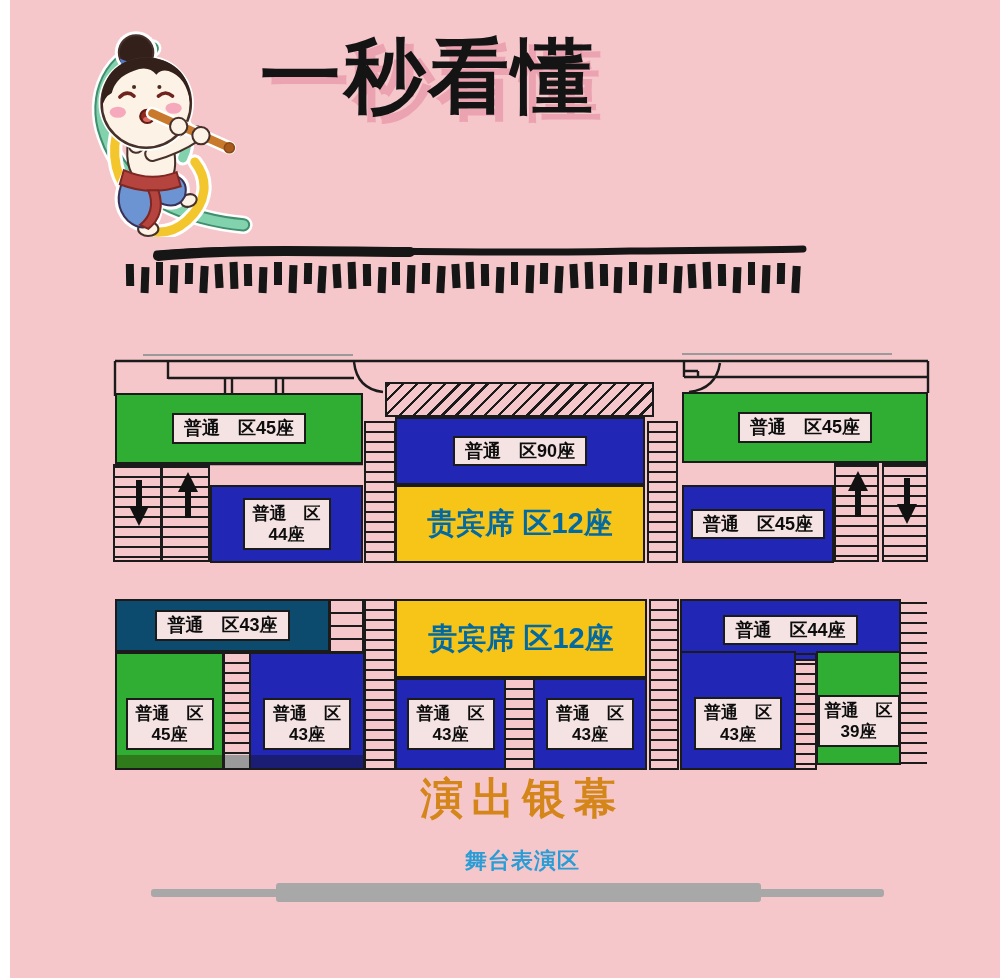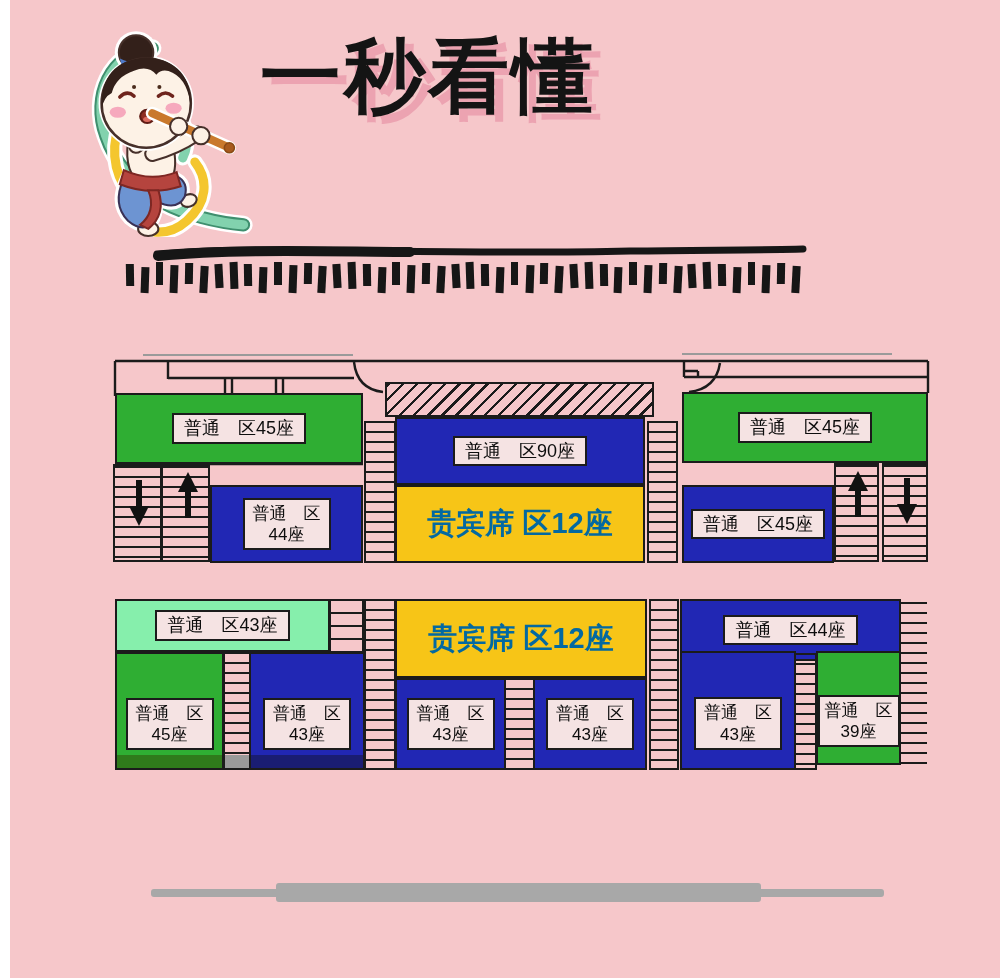--- a/index.html
+++ b/index.html
@@ -9,21 +9,21 @@
   .title{position:absolute;left:250px;top:36px;color:#141414;font-weight:900;
          text-shadow:9px 7px 0 #eca3b1;line-height:1.0;}
   .title .t1{font-size:81px;letter-spacing:3px;}
   .title .t2{font-size:80px;letter-spacing:2px;margin-top:14px;}
   .divider-svg{position:absolute;left:0;top:0;pointer-events:none;}
   .tally{position:absolute;left:116px;top:262px;width:690px;height:34px;}
   .tally i{position:absolute;width:7.5px;background:#161616;display:block;}
   
   .area{position:absolute;box-sizing:border-box;border:2px solid #1b1b1b;
         display:flex;align-items:center;justify-content:center;}
-  .label-box{background:#f5e3e3;border:2px solid #1b1b1b;color:#0d0d0d;font-weight:normal;
+  .label-box{background:#f5e3e3;border:2px solid #1b1b1b;color:#0d0d0d;font-weight:bold;
              text-align:center;white-space:nowrap;line-height:1.25;}
   .one{font-size:18px;padding:2px 10px;}
   .two{font-size:17px;padding:3px 8px;}
   .two span{display:block;}
   .vip-text{font-size:29px;font-weight:bold;color:#0369a1;white-space:nowrap;}
   .st{position:absolute;box-sizing:border-box;
       background:repeating-linear-gradient(180deg,#1b1b1b 0,#1b1b1b 2.3px,transparent 2.3px,transparent 10px);
       border-left:2px solid #1b1b1b;border-right:2px solid #1b1b1b;}
   .st.closed{border-top:2px solid #1b1b1b;border-bottom:2px solid #1b1b1b;}
   .st.bot{border-bottom:2px solid #1b1b1b;}
@@ -223,21 +223,21 @@
       <svg class="arrow" style="left:11px;top:6px;" width="22" height="46" viewBox="0 0 22 46">
         <path d="M11,0 L21,20 H14 V46 H8 V20 H1 Z" fill="#111"></path>
       </svg>
     </div>
     <div class="st closed" style="left:872px;top:463px;width:46px;height:99px;">
       <svg class="arrow" style="left:12px;top:13px;" width="22" height="46" viewBox="0 0 22 46">
         <path d="M8,0 H14 V26 H21 L11,46 L1,26 H8 Z" fill="#111"></path>
       </svg>
     </div>
 
-    <div class="area" style="left:105px;top:599px;width:215px;height:53px;background:#86efac;">
+    <div class="area" style="left:105px;top:599px;width:215px;height:53px;background:#0c4a6e;">
       <div class="label-box one">普通　区43座</div>
     </div>
 
     <div class="st sparse" style="left:319px;top:599px;width:35px;height:53px;"></div>
     <div class="st bot" style="left:354px;top:599px;width:32px;height:171px;"></div>
 
     <div class="area" style="left:385px;top:599px;width:252px;height:79px;background:#f7c517;">
       <div class="vip-text">贵宾席 区12座</div>
     </div>
 
@@ -296,16 +296,18 @@
 
     <div class="area" style="left:806px;top:651px;width:85px;height:114px;background:#2fae33;">
       <div class="label-box two" style="margin-top:26px;padding:3px 5px;">
         <span>普通　区</span>
         <span>39座</span>
       </div>
     </div>
 
   </div>
 
+  <div class="screen-label">演出银幕</div>
+  <div class="stage-label">舞台表演区</div>
   <div class="bar-thin"></div>
   <div class="bar-thick"></div>
 
 </div>
 
 </body></html>

